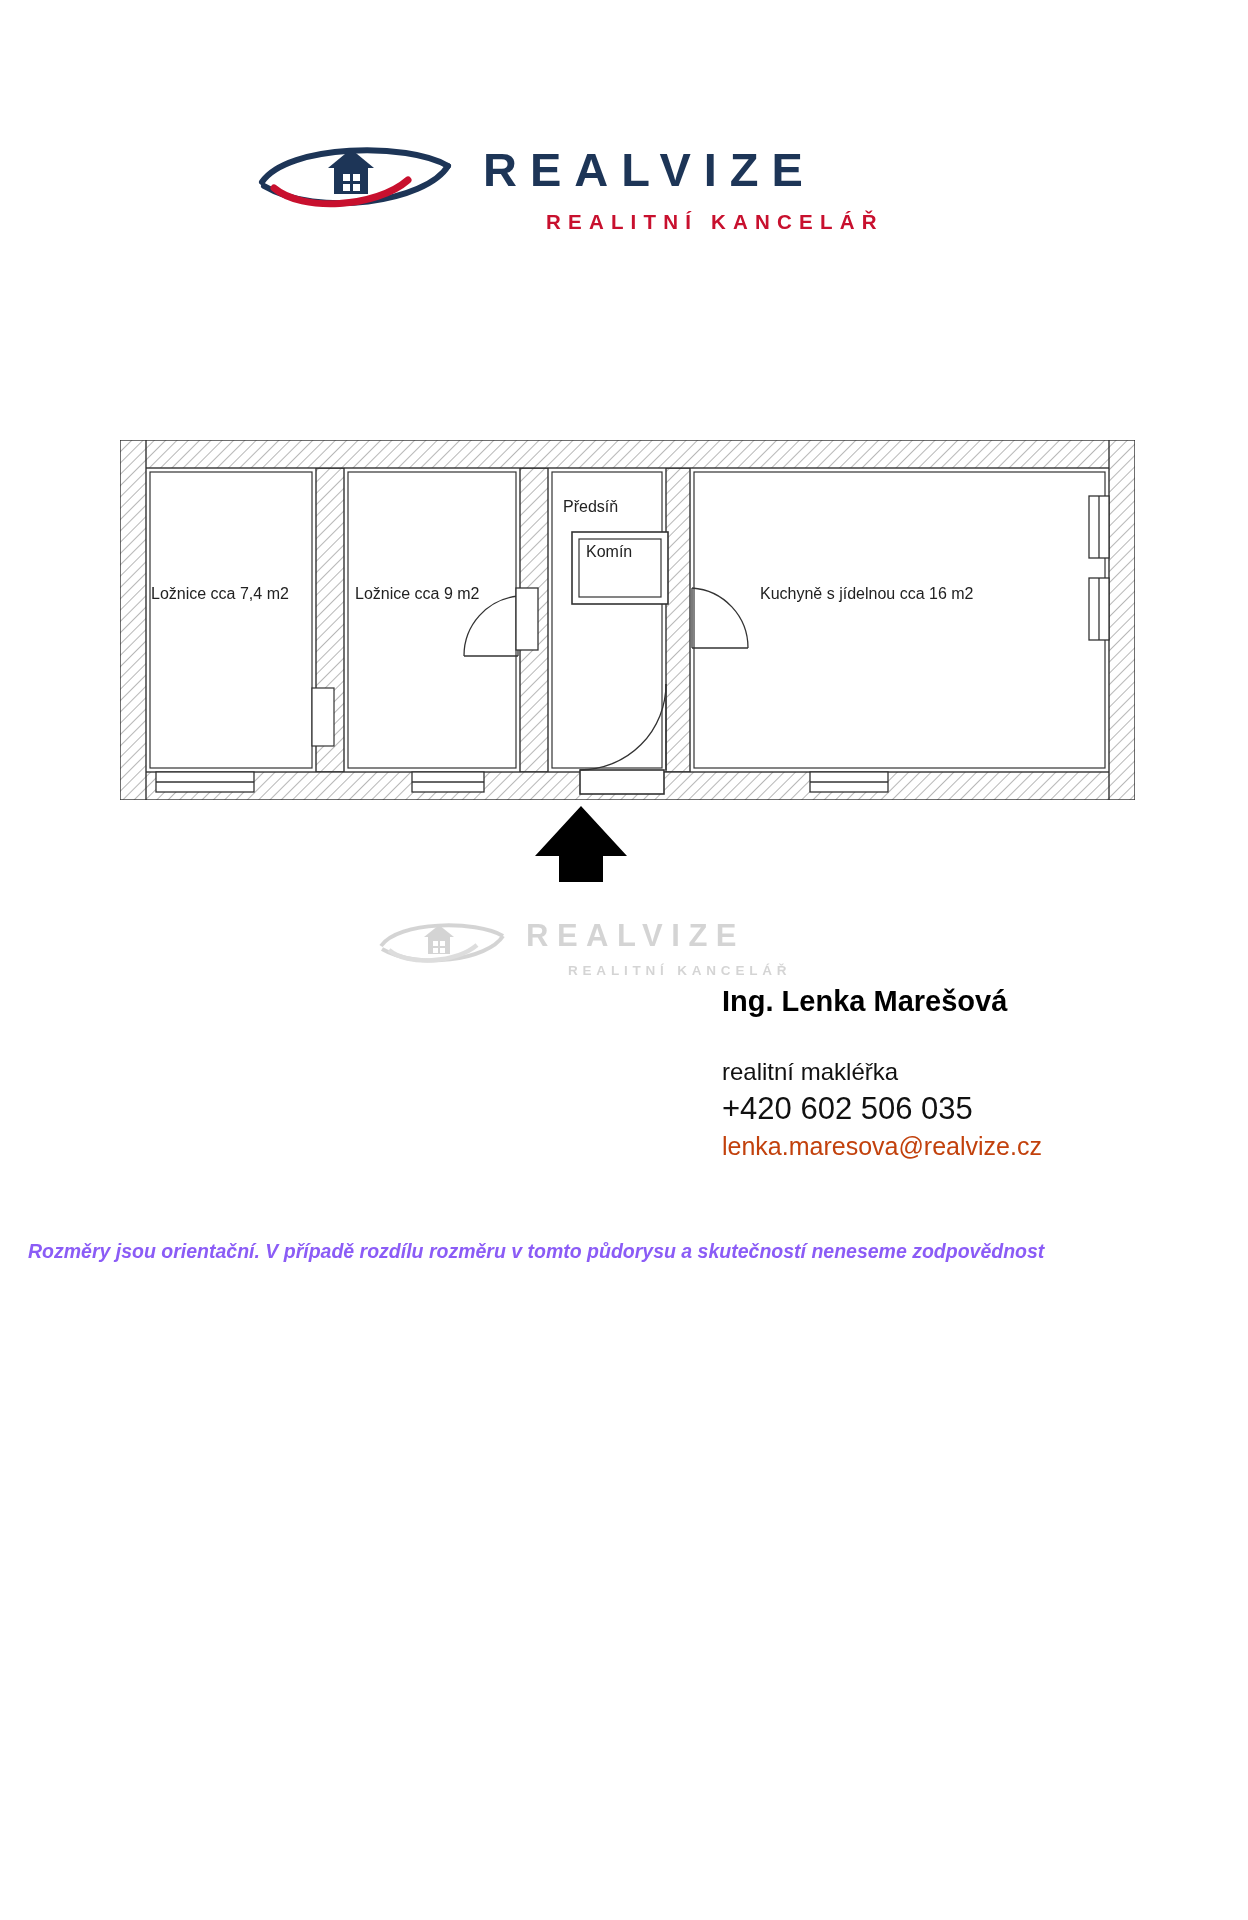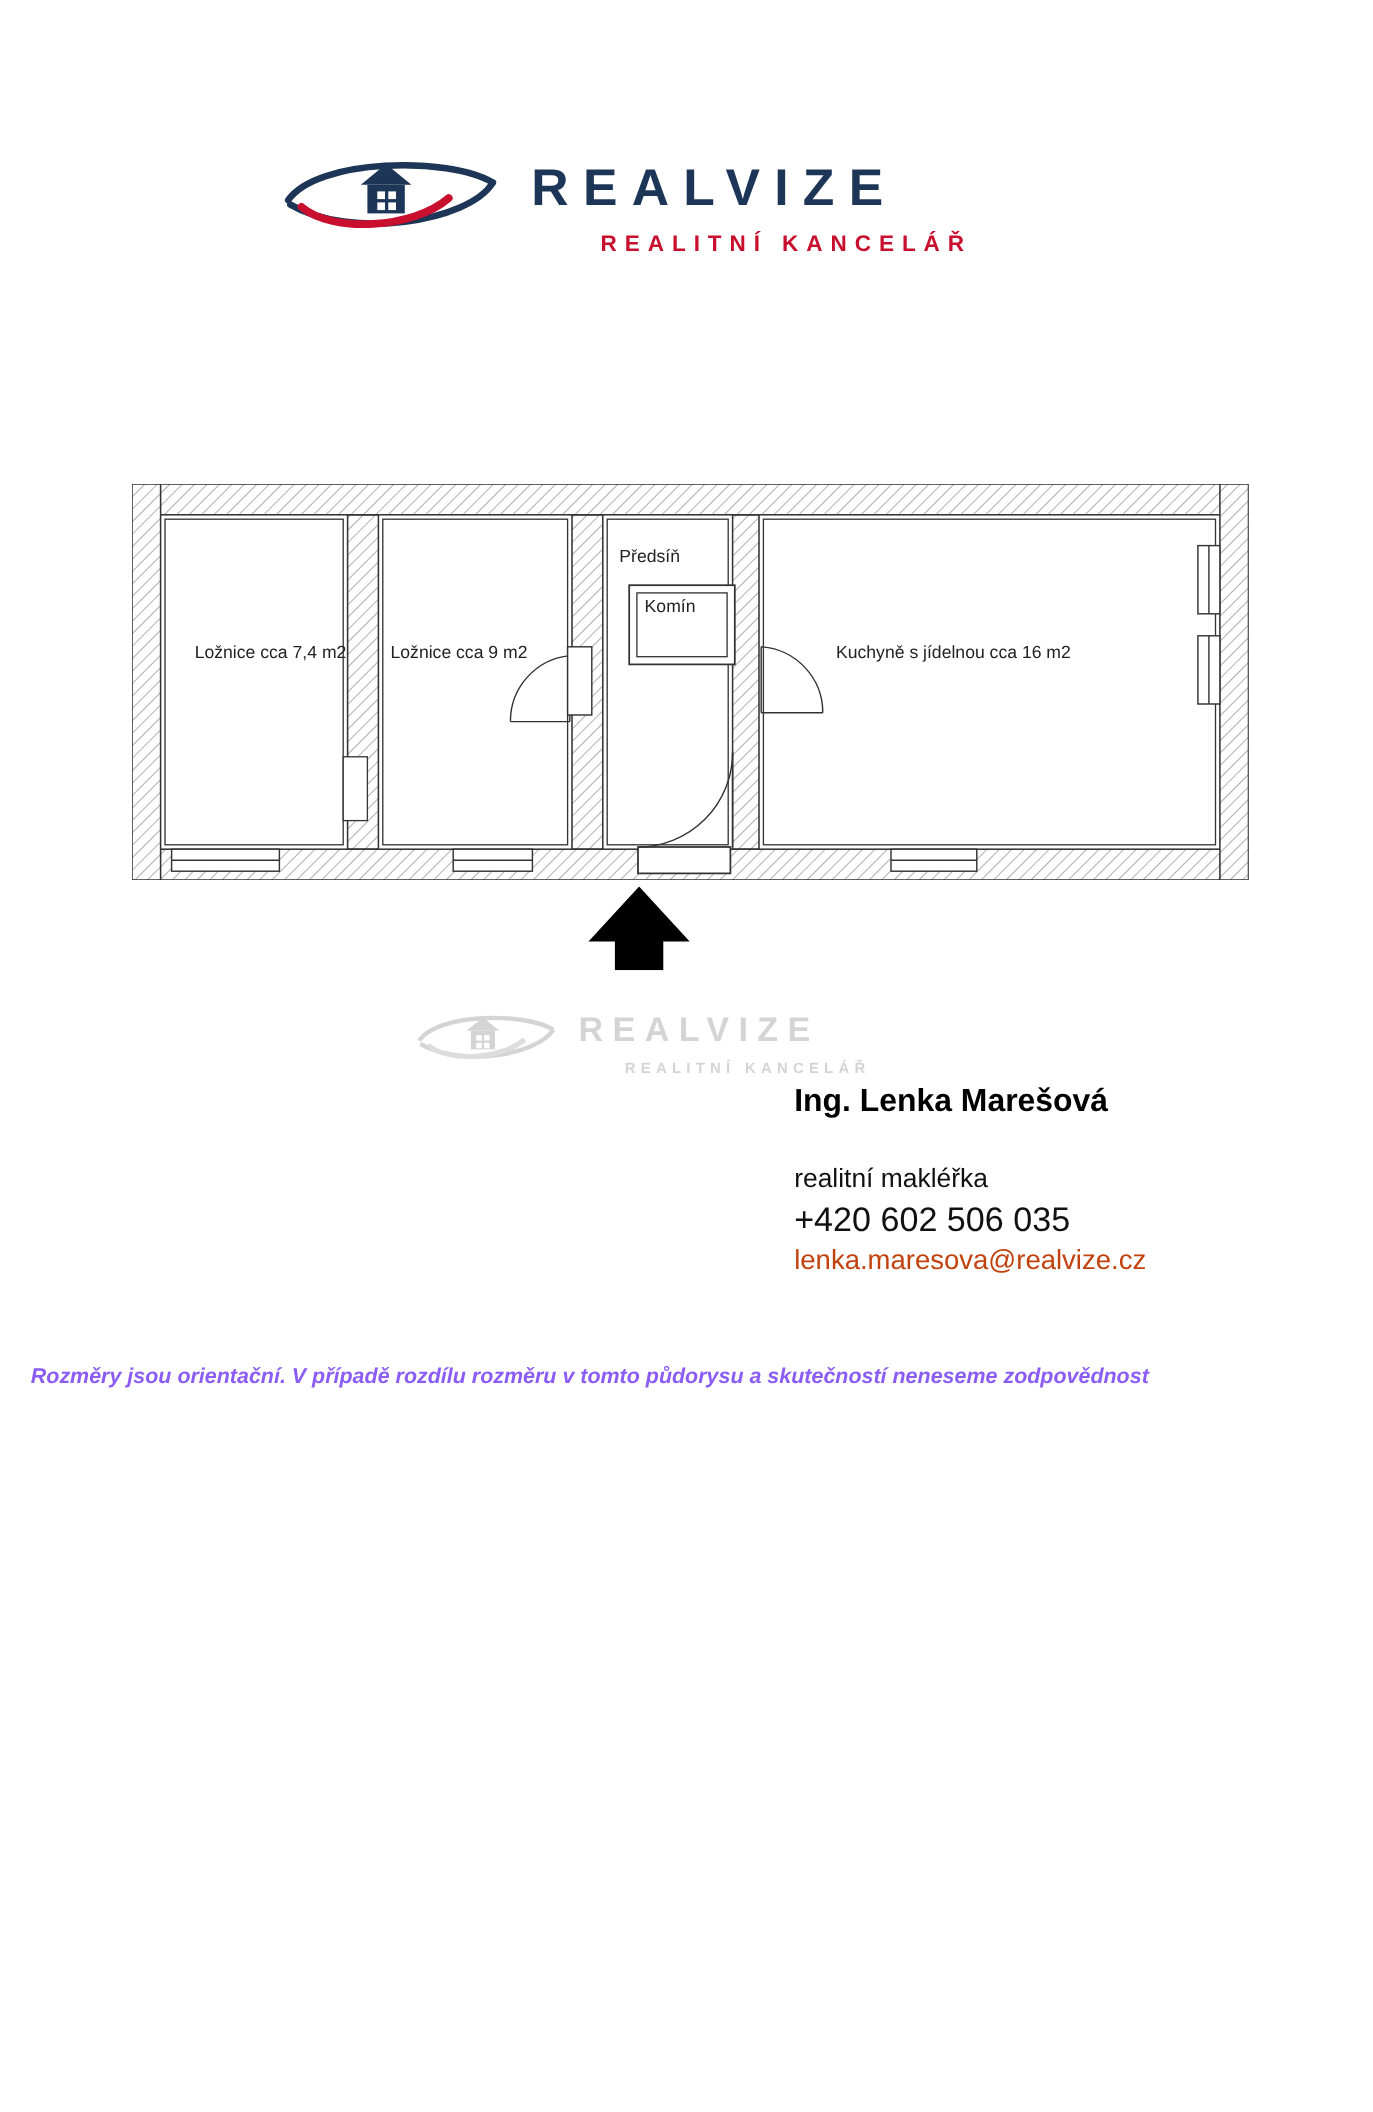--- a/index.html
+++ b/index.html
@@ -250,21 +250,21 @@
       <path d="M460 330 A86 86 0 0 0 546 244"></path>
       <line x1="546" y1="244" x2="546" y2="330"></line>
     </g>
 
     <rect x="192" y="248" width="22" height="58" fill="#ffffff" stroke="#333" stroke-width="1.2"></rect>
 
     <rect x="452" y="92" width="96" height="72" fill="#ffffff" stroke="#333" stroke-width="1.6"></rect>
     <rect x="459" y="99" width="82" height="58" fill="#ffffff" stroke="#333" stroke-width="1.2"></rect>
   </svg>
 
-  <div class="plan-label" style="left:31px; top:145px;padding-left:26px;">Ložnice cca 7,4 m2</div>
+  <div class="plan-label" style="left:31px; top:145px;">Ložnice cca 7,4 m2</div>
   <div class="plan-label" style="left:235px; top:145px;">Ložnice cca 9 m2</div>
   <div class="plan-label" style="left:443px; top:58px;">Předsíň</div>
   <div class="plan-label" style="left:466px; top:103px;">Komín</div>
   <div class="plan-label" style="left:640px; top:145px;">Kuchyně s jídelnou cca 16 m2</div>
 </div>
 
 <div style="position:absolute; left:531px; top:806px; width:100px; height:76px;">
   <svg viewBox="0 0 100 76" width="100" height="76" xmlns="http://www.w3.org/2000/svg">
     <path d="M50 0 L96 50 L72 50 L72 76 L28 76 L28 50 L4 50 Z" fill="#000000"></path>
   </svg>

